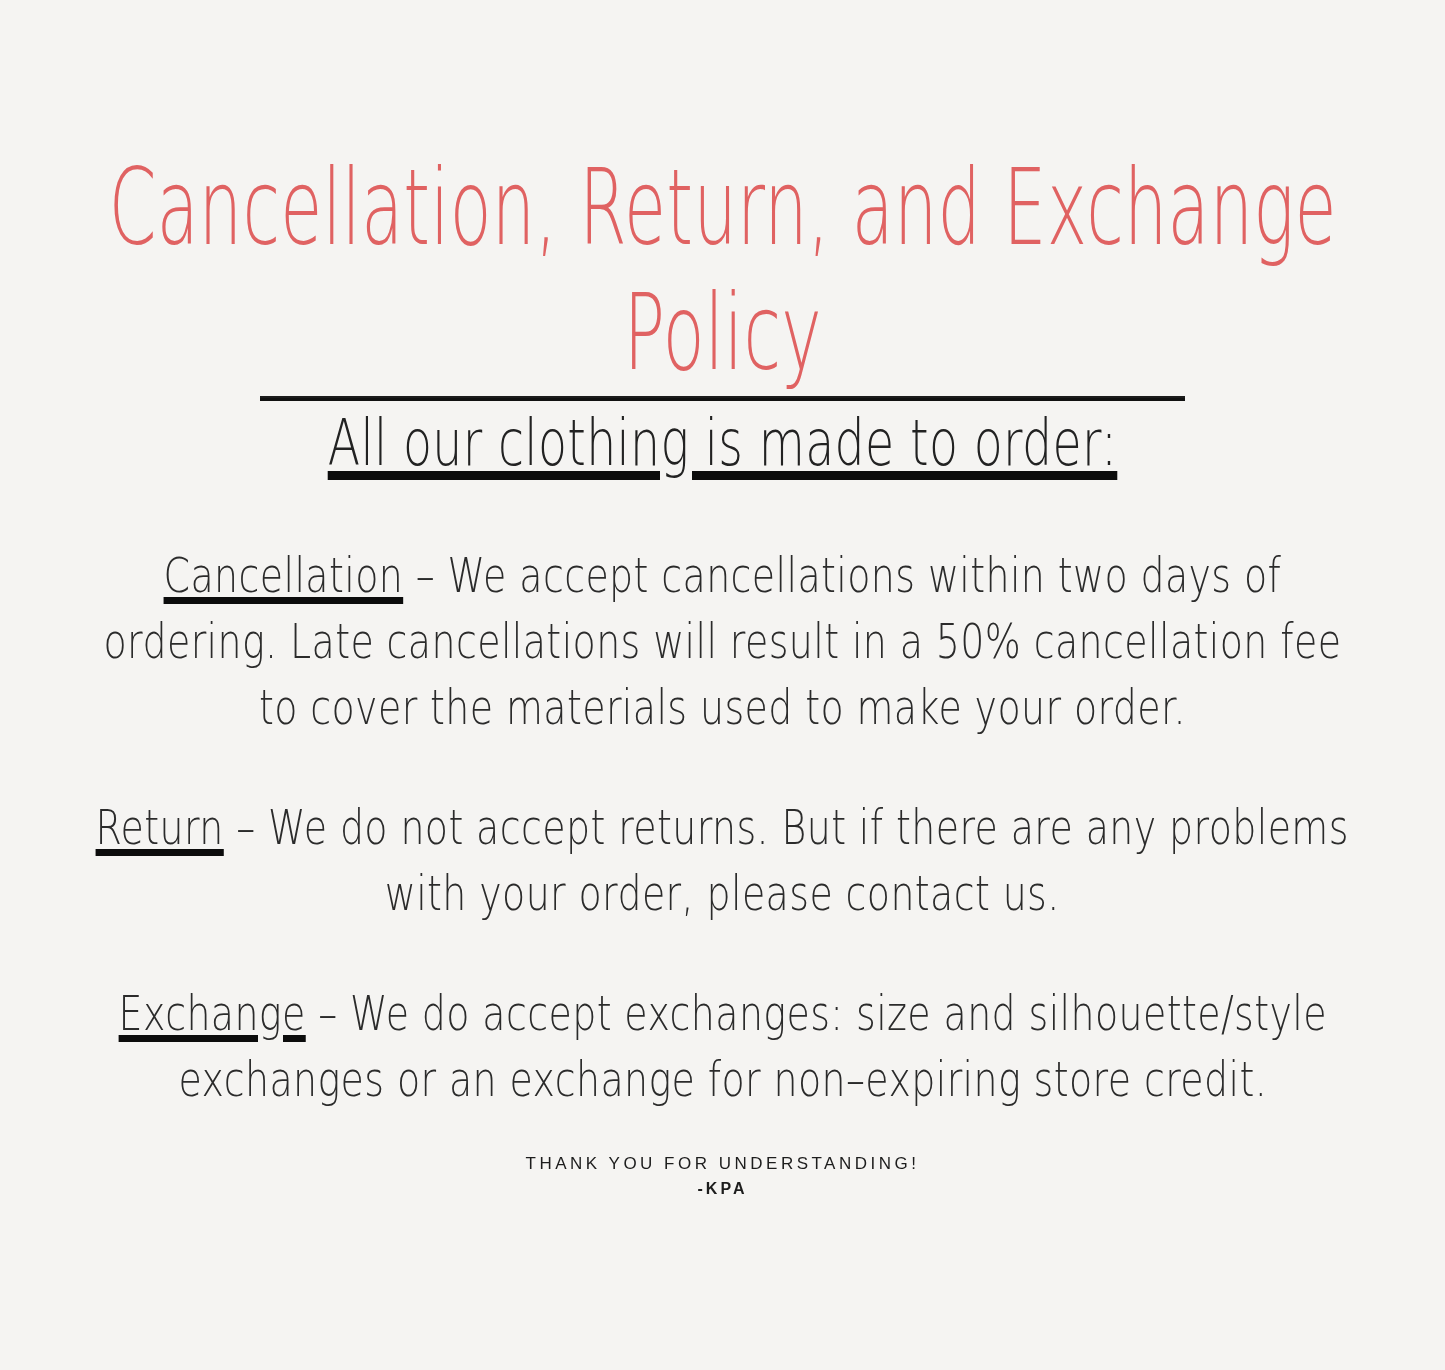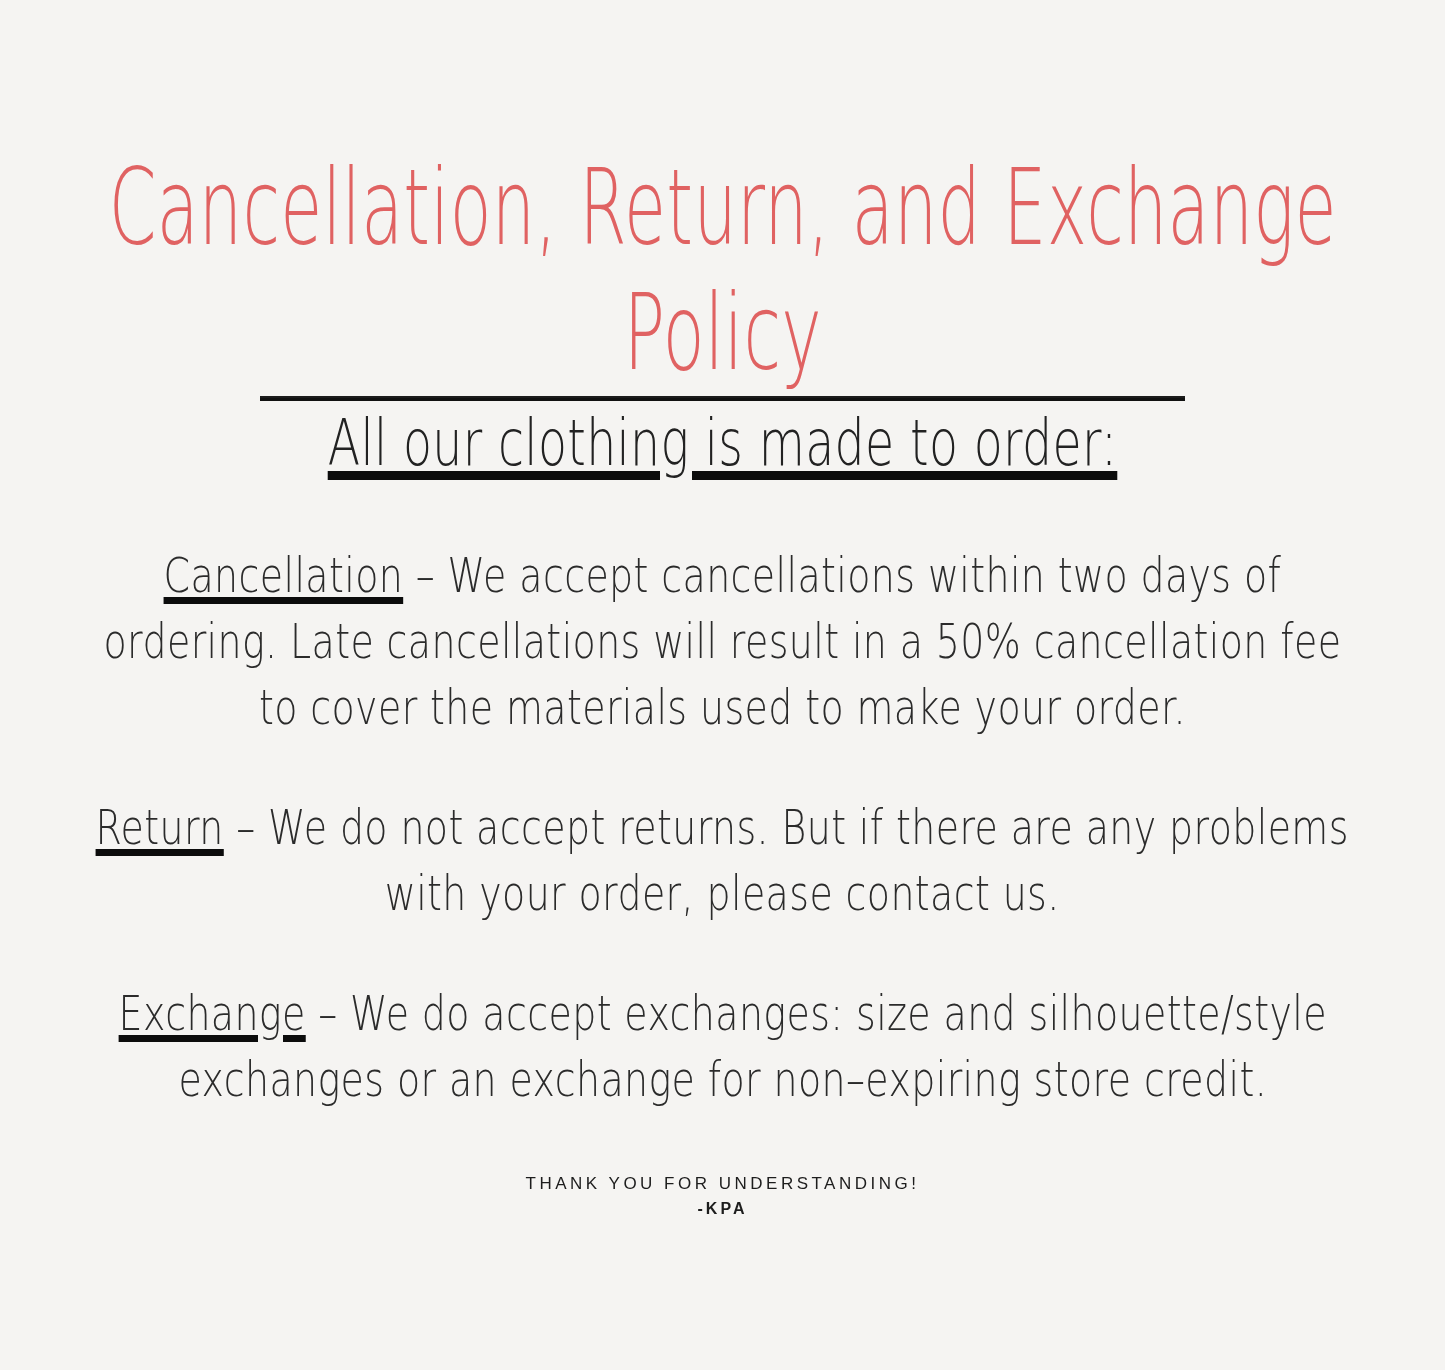--- a/index.html
+++ b/index.html
@@ -95,21 +95,20 @@
     margin-top: 38px;
     text-align: center;
     font-family: "Liberation Sans", sans-serif;
     color: #1d1d1d;
   }
   .footer-line1 {
     font-size: 17px;
     line-height: 27px;
     letter-spacing: 3.5px;
     font-weight: 500;
-    margin-top: 20px;
   }
   .footer-line2 {
     font-size: 16px;
     line-height: 24px;
     letter-spacing: 3px;
     font-weight: 700;
   }
 </style>
 </head>
 <body>

